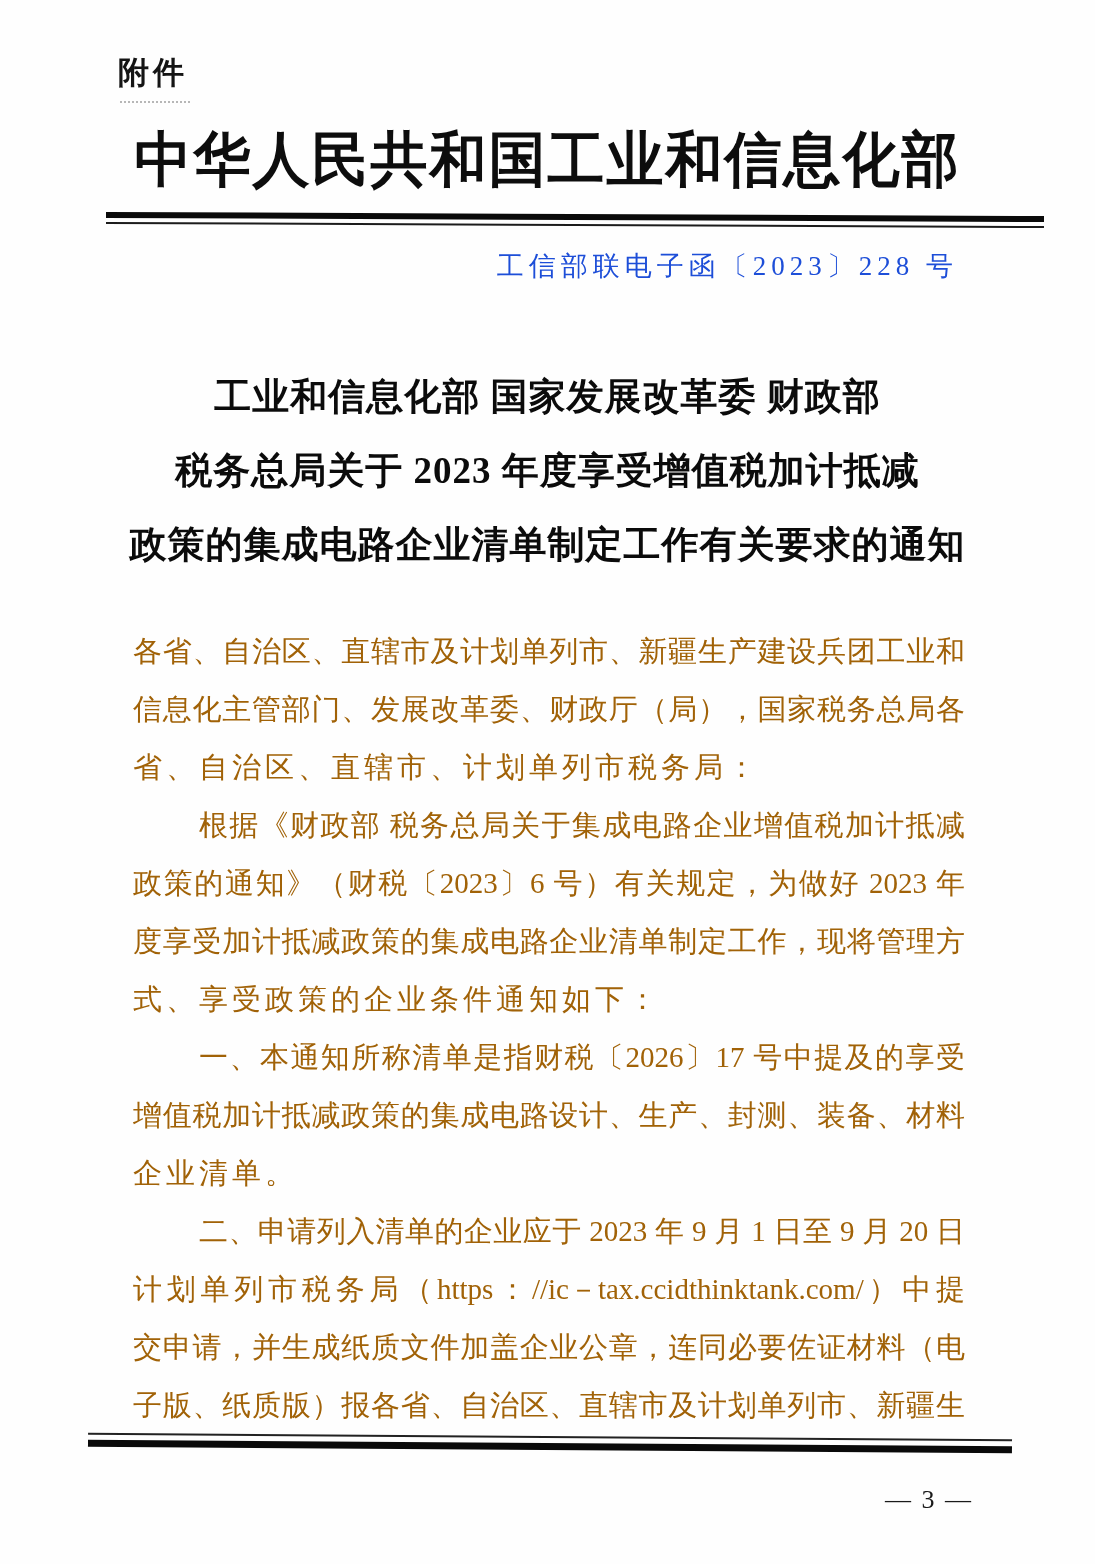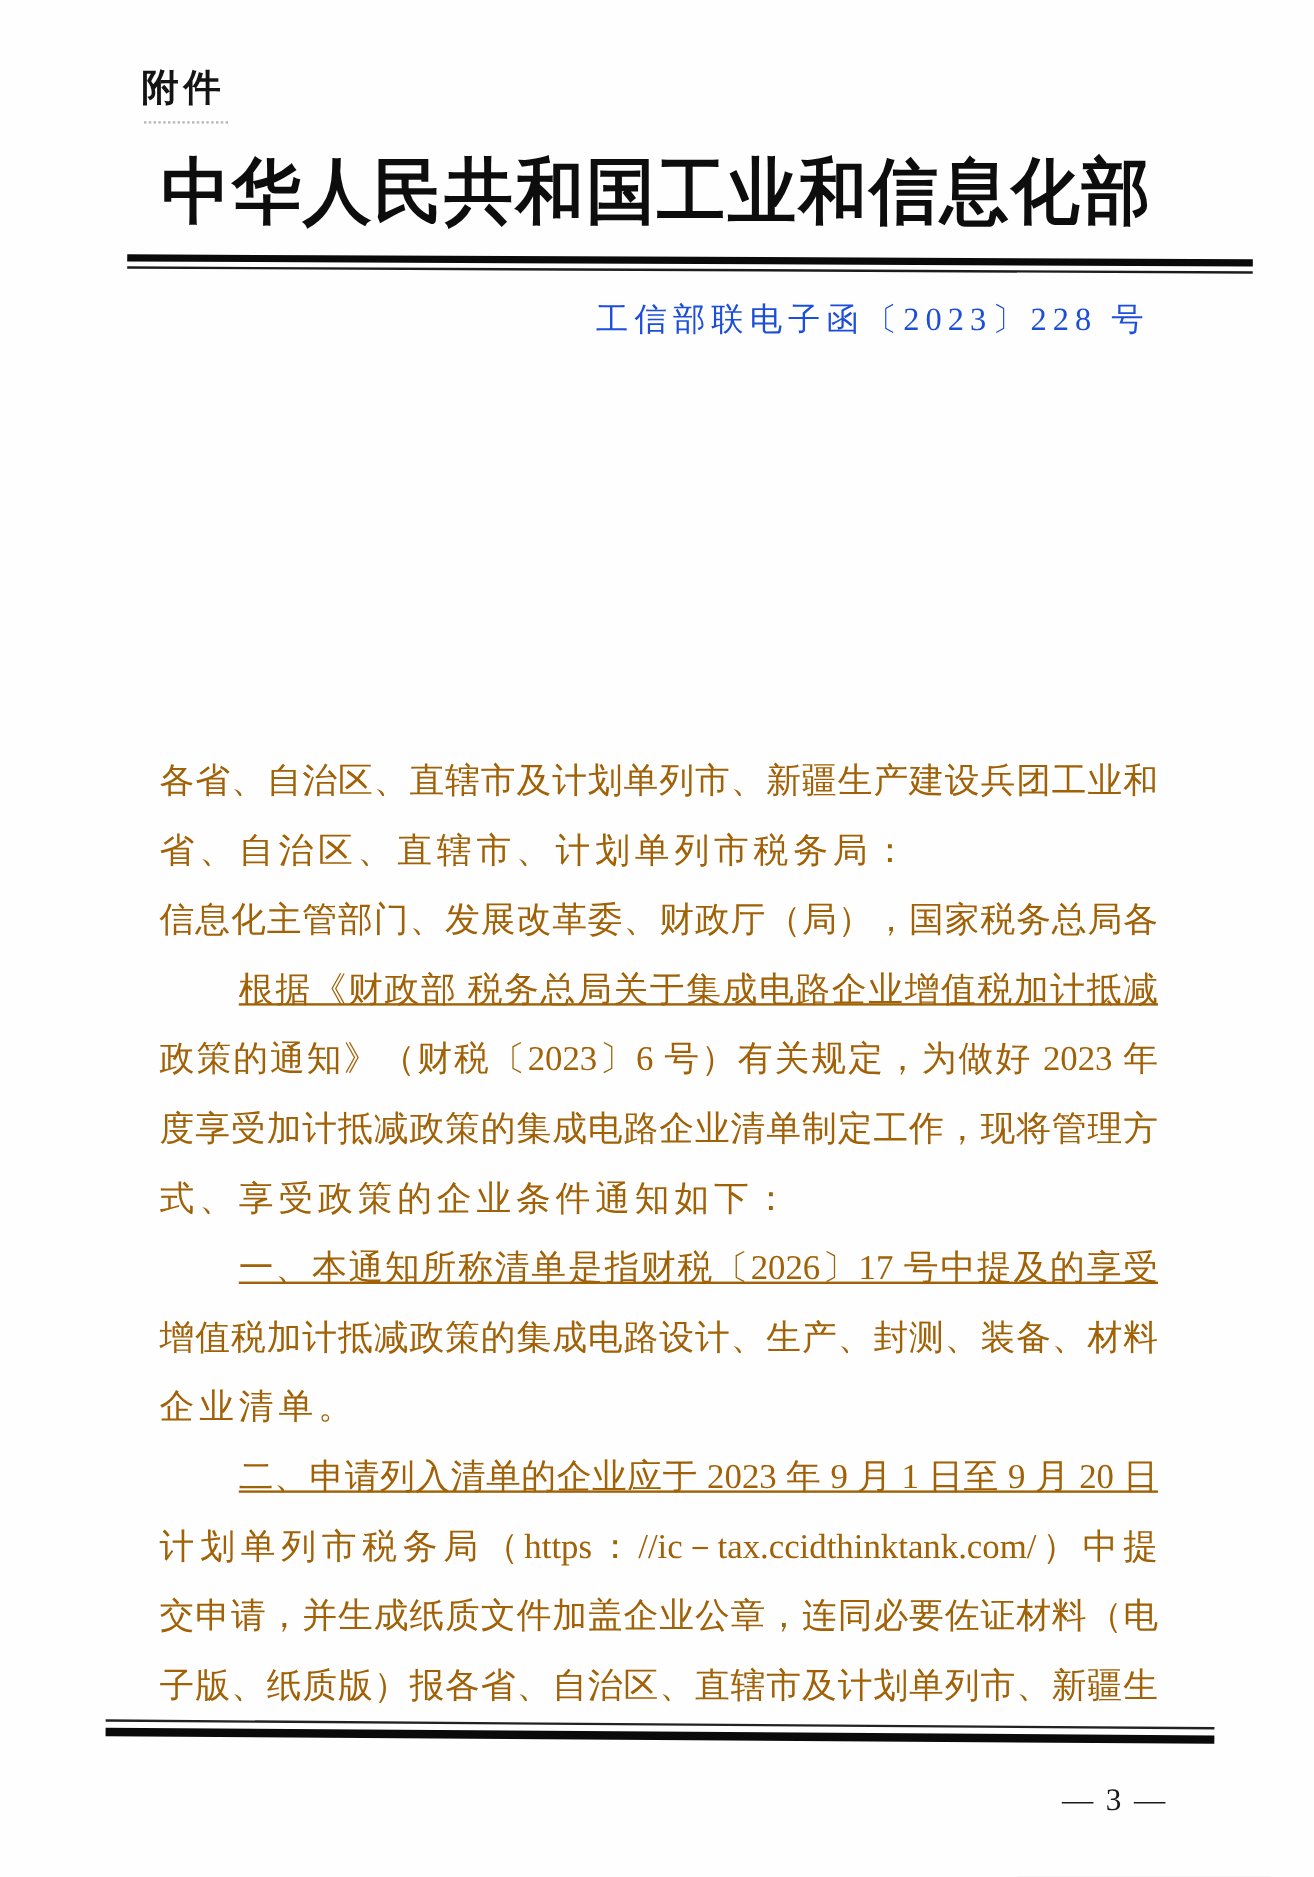--- a/index.html
+++ b/index.html
@@ -99,21 +99,21 @@
   }
   .body-line {
     height: 58px;
     line-height: 58px;
     font-size: 29px;
     text-align: justify;
     text-align-last: justify;
     white-space: nowrap;
     color: #a16207;
   }
-  .body-line.indent { padding-left: 66px; text-decoration: underline; }
+  .body-line.indent { padding-left: 66px; }
   .body-line.end {
     text-align: left;
     text-align-last: left;
     letter-spacing: 4px;
   }
 
   
   .rule-bottom {
     position: absolute;
     left: 88px;
@@ -145,25 +145,30 @@
 
   <div class="agency">中华人民共和国工业和信息化部</div>
 
   <div class="rule-top">
     <div class="thick"></div>
     <div class="thin"></div>
   </div>
 
   <div class="doc-number">工信部联电子函〔2023〕228 号</div>
 
+  <div class="title-block">
+    <div class="title-line">工业和信息化部 国家发展改革委 财政部</div>
+    <div class="title-line">税务总局关于 2023 年度享受增值税加计抵减</div>
+    <div class="title-line">政策的集成电路企业清单制定工作有关要求的通知</div>
+  </div>
 
   <div class="body-block">
     <div class="body-line">各省、自治区、直辖市及计划单列市、新疆生产建设兵团工业和</div>
+    <div class="body-line">信息化主管部门、发展改革委、财政厅（局），国家税务总局各</div>
     <div class="body-line end">省、自治区、直辖市、计划单列市税务局：</div>
-    <div class="body-line">信息化主管部门、发展改革委、财政厅（局），国家税务总局各</div>
     <div class="body-line indent">根据《财政部 税务总局关于集成电路企业增值税加计抵减</div>
     <div class="body-line">政策的通知》（财税〔2023〕6 号）有关规定，为做好 2023 年</div>
     <div class="body-line">度享受加计抵减政策的集成电路企业清单制定工作，现将管理方</div>
     <div class="body-line end">式、享受政策的企业条件通知如下：</div>
     <div class="body-line indent">一、本通知所称清单是指财税〔2026〕17 号中提及的享受</div>
     <div class="body-line">增值税加计抵减政策的集成电路设计、生产、封测、装备、材料</div>
     <div class="body-line end">企业清单。</div>
     <div class="body-line indent">二、申请列入清单的企业应于 2023 年 9 月 1 日至 9 月 20 日</div>
     <div class="body-line">计划单列市税务局（https：//ic－tax.ccidthinktank.com/）中提</div>
     <div class="body-line">交申请，并生成纸质文件加盖企业公章，连同必要佐证材料（电</div>

